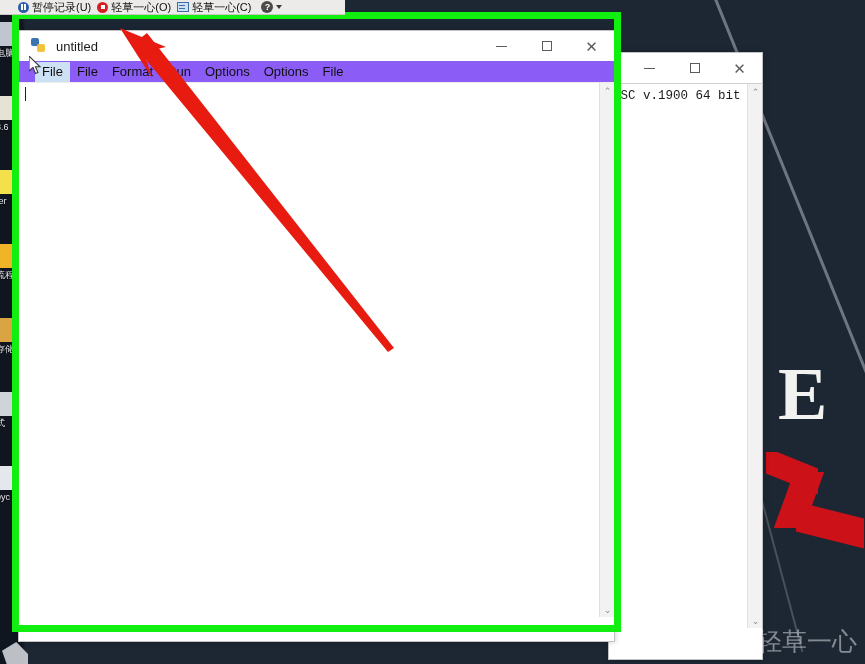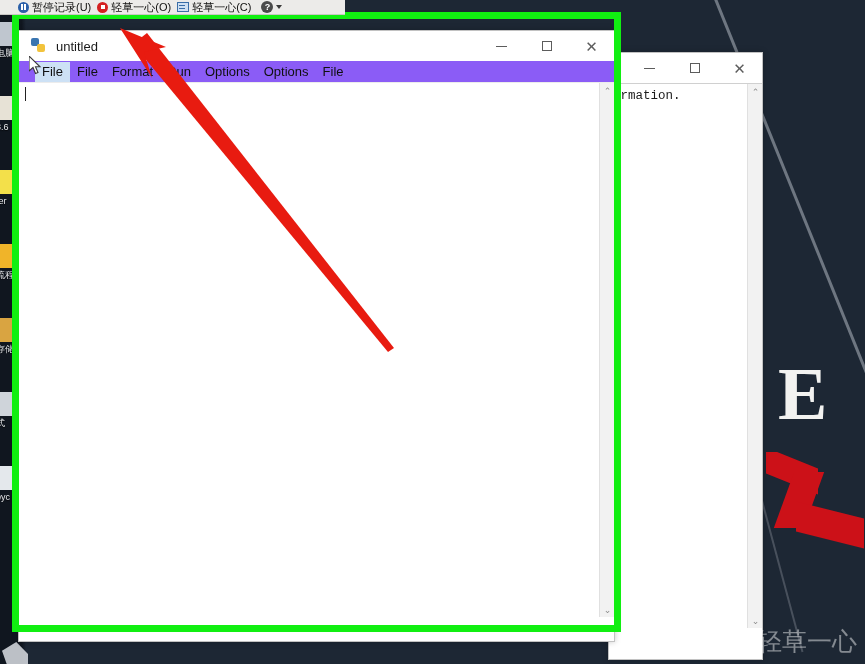--- a/index.html
+++ b/index.html
@@ -262,21 +262,21 @@
           </div>
         <div class="wbtn">
             <span class="m-sq"></span>
           </div>
         <div class="wbtn">
             <span class="m-x">✕</span>
           </div>
       </div>
     </div>
     <div class="editor-area" style="height:545px; border-top:1px solid #d0d0d0;">
-      <div class="shell-line">ormation.</div>
+      <div class="shell-line">MSC v.1900 64 bit</div>
       <div class="vscroll">
         <div class="vs-arrow vs-up">⌃</div>
         <div class="vs-arrow vs-dn">⌄</div>
       </div>
     </div>
   </div>
 
   <div class="win" style="left:18px; top:14px; width:597px; height:612px;">
     <div class="titlebar">
       <div class="title-ico">

